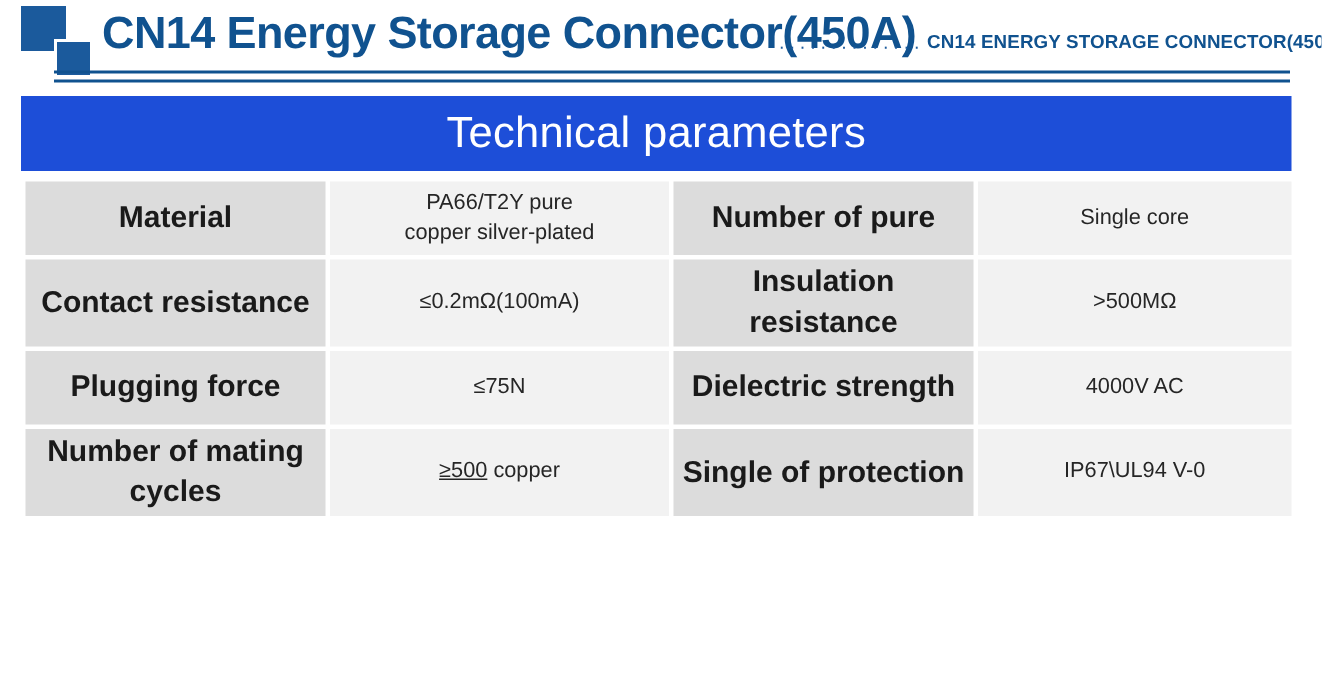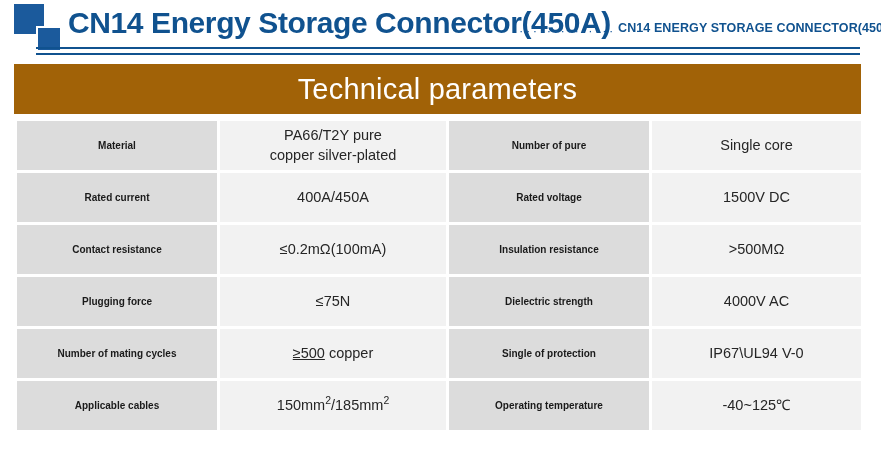--- a/index.html
+++ b/index.html
@@ -103,21 +103,21 @@
     background: #10528f;
   }
 
   
   .banner {
     position: absolute;
     left: 14px;
     top: 64px;
     width: 847px;
     height: 50px;
-    background: #a16207;
+    background: #1d4ed8;
     display: flex;
     align-items: center;
     justify-content: center;
   }
   .banner-text {
     color: #ffffff;
     font-size: 29px;
     font-weight: normal;
     letter-spacing: 0.2px;
     font-family: "Liberation Sans", sans-serif;
@@ -136,21 +136,21 @@
   .table td {
     height: 45px;
     vertical-align: middle;
     text-align: center;
     padding: 2px 4px;
     line-height: 1.35;
   }
   .c-label {
     background: #dcdcdc;
     font-weight: bold;
-    font-size: 10px;
+    font-size: 20px;
     color: #1a1a1a;
   }
   .c-value {
     background: #f2f2f2;
     font-weight: normal;
     font-size: 14.5px;
     color: #262626;
   }
   col.col1 { width: 200px; }
   col.col2 { width: 226px; }
@@ -198,26 +198,20 @@
     <tr>
       <td class="c-label">Material</td>
       <td class="c-value">
         <div>PA66/T2Y pure</div>
         <div>copper silver-plated</div>
       </td>
       <td class="c-label">Number of pure</td>
       <td class="c-value">Single core</td>
     </tr>
 
-    <tr>
-      <td class="c-label">Rated current</td>
-      <td class="c-value">400A/450A</td>
-      <td class="c-label">Rated voltage</td>
-      <td class="c-value">1500V  DC</td>
-    </tr>
 
     <tr>
       <td class="c-label">Contact resistance</td>
       <td class="c-value">≤0.2mΩ(100mA)</td>
       <td class="c-label">Insulation resistance</td>
       <td class="c-value">&gt;500MΩ</td>
     </tr>
 
     <tr>
       <td class="c-label">Plugging force</td>
@@ -226,21 +220,15 @@
       <td class="c-value">4000V  AC</td>
     </tr>
 
     <tr>
       <td class="c-label">Number of mating cycles</td>
       <td class="c-value"><span class="ul">≥500</span><span> copper</span></td>
       <td class="c-label">Single of protection</td>
       <td class="c-value">IP67\UL94 V-0</td>
     </tr>
 
-    <tr>
-      <td class="c-label">Applicable cables</td>
-      <td class="c-value"><span>150mm</span><sup>2</sup><span>/185mm</span><sup>2</sup></td>
-      <td class="c-label">Operating temperature</td>
-      <td class="c-value">-40~125℃</td>
-    </tr>
 
   </tbody>
 </table>
 
 </body></html>

